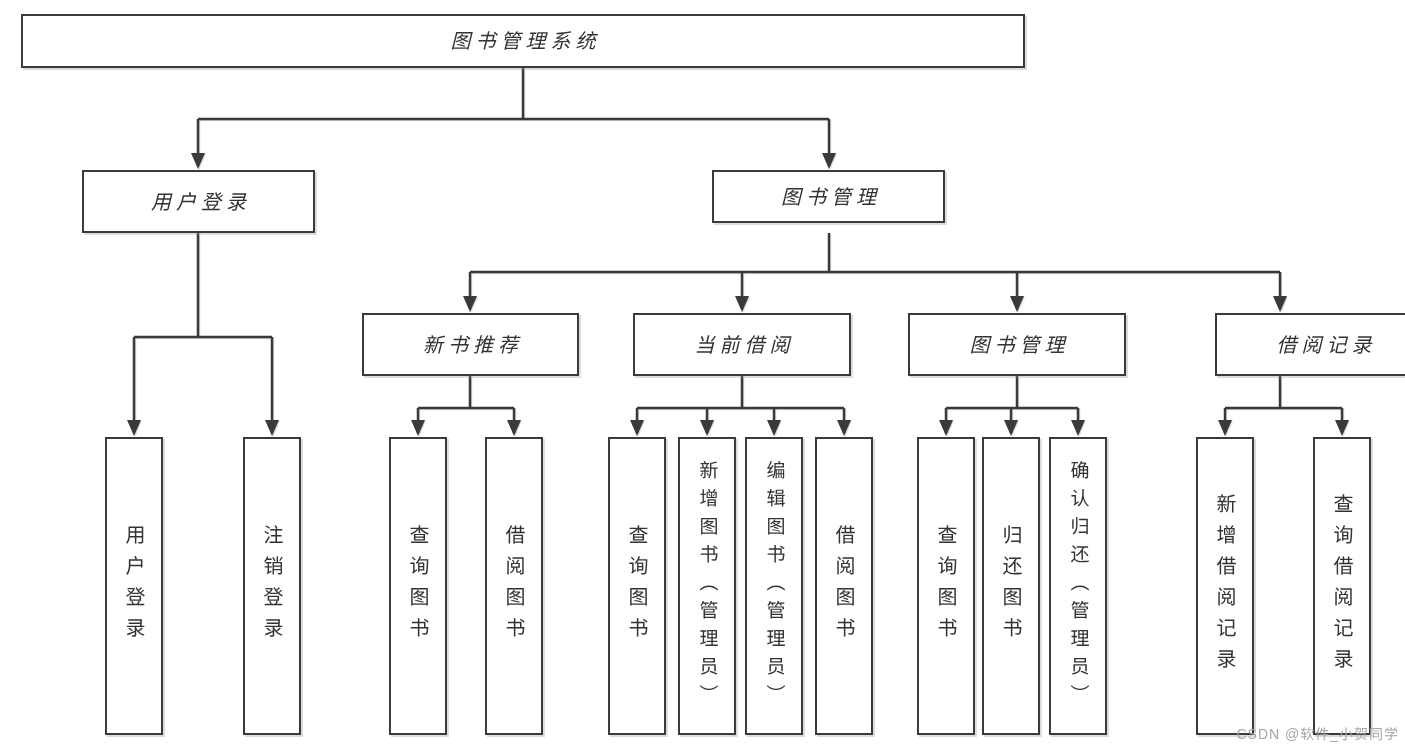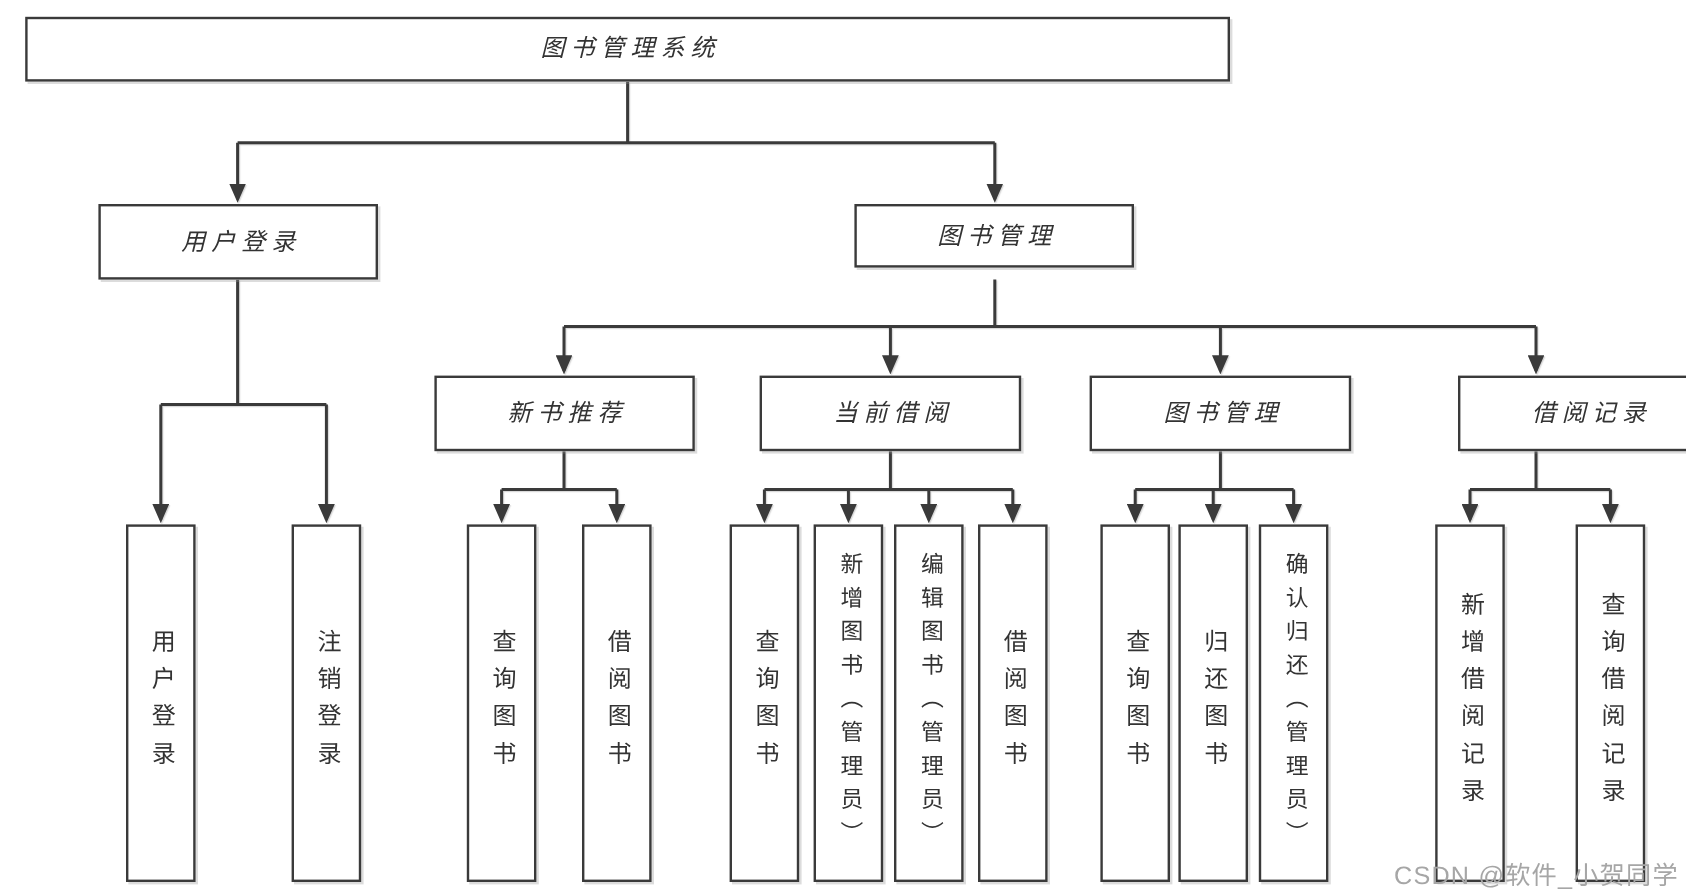--- a/index.html
+++ b/index.html
@@ -23,21 +23,21 @@
     font-size:20px;letter-spacing:5px;padding-left:5px;white-space:nowrap;
     color:var(--color-text,#333333);line-height:1;font-style:italic;
   }
   .vlabel{
     writing-mode:vertical-rl;text-orientation:mixed;
     font-size:20px;letter-spacing:11px;line-height:1;
     color:var(--color-text,#333333);white-space:nowrap;
   }
   .watermark{
     position:absolute;right:6px;bottom:4px;z-index:5;
-    font-size:21px;letter-spacing:1px;
+    font-size:14px;letter-spacing:1px;
     color:var(--color-watermark,#a6a6a6);
   }
 </style>
 </head>
 <body>
 
 <div class="canvas">
 
   <svg class="connectors" width="1405" height="747" viewBox="0 0 1405 747">
     <defs>

